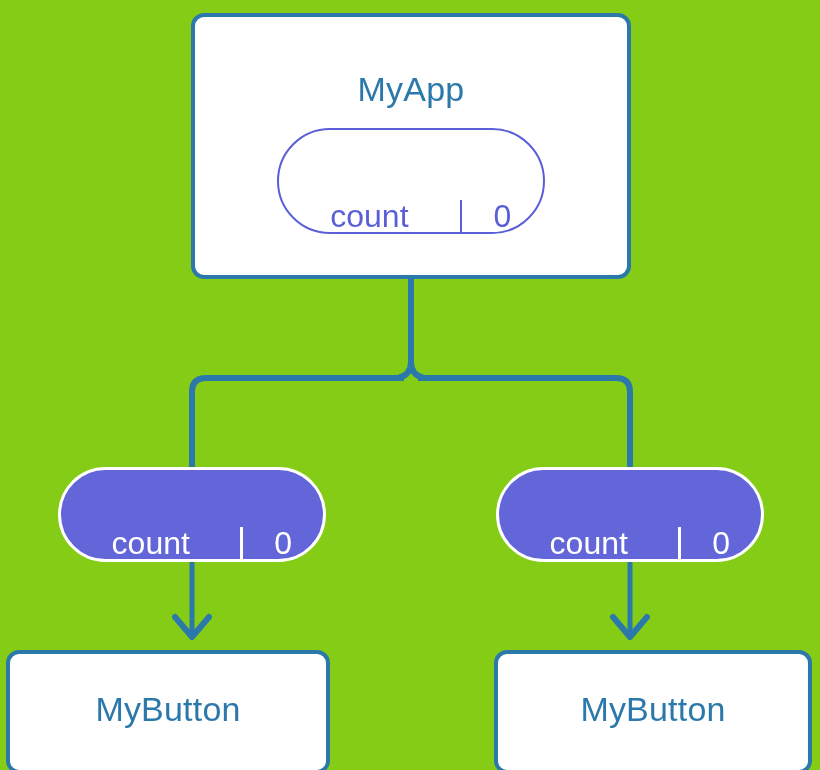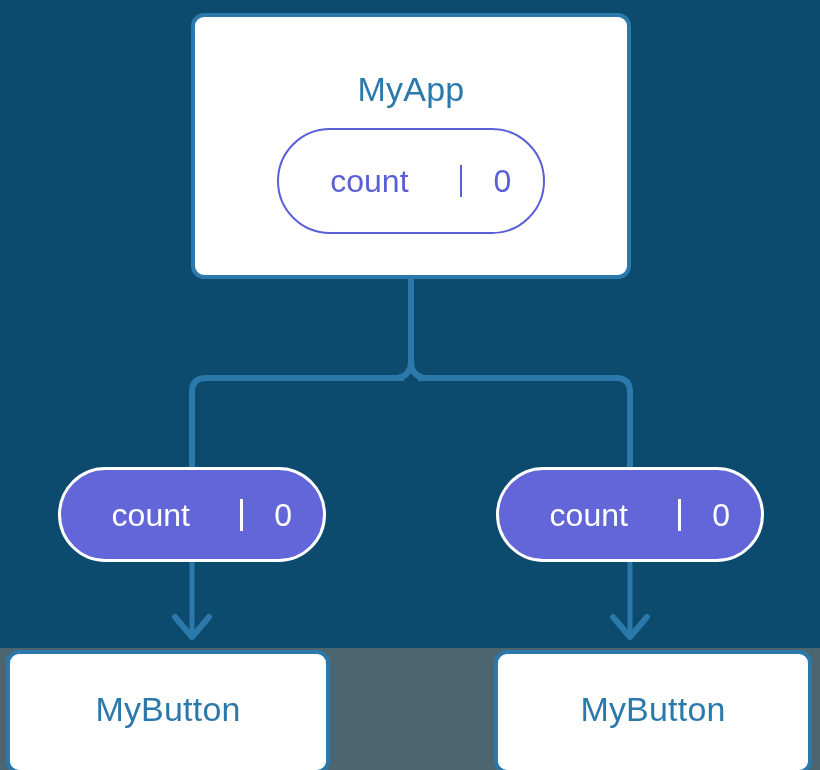--- a/index.html
+++ b/index.html
@@ -9,22 +9,22 @@
   body {
     width: 820px;
     height: 770px;
     overflow: hidden;
     font-family: "Liberation Sans", sans-serif;
     background: #4b6670;
   }
   #canvas {
     position: relative;
     width: 820px;
-    height: 648px;
-    background: #0c4a6e;
+    height: 770px;
+    background: #84cc16;
   }
 
   
   #wires {
     position: absolute;
     left: 0;
     top: 0;
     width: 820px;
     height: 770px;
     pointer-events: none;
@@ -76,21 +76,21 @@
   }
   .leaf-box .comp-title {
     margin-bottom: 6px;
   }
 
   
   .pill {
     position: absolute;
     box-sizing: border-box;
     display: flex;
-    align-items: center;
+    align-items: flex-end;
     border-radius: 999px;
     overflow: hidden;
   }
   .pill .pill-key,
   .pill .pill-val {
     display: flex;
     align-items: center;
     justify-content: center;
     font-size: 32px;
     line-height: 1;

